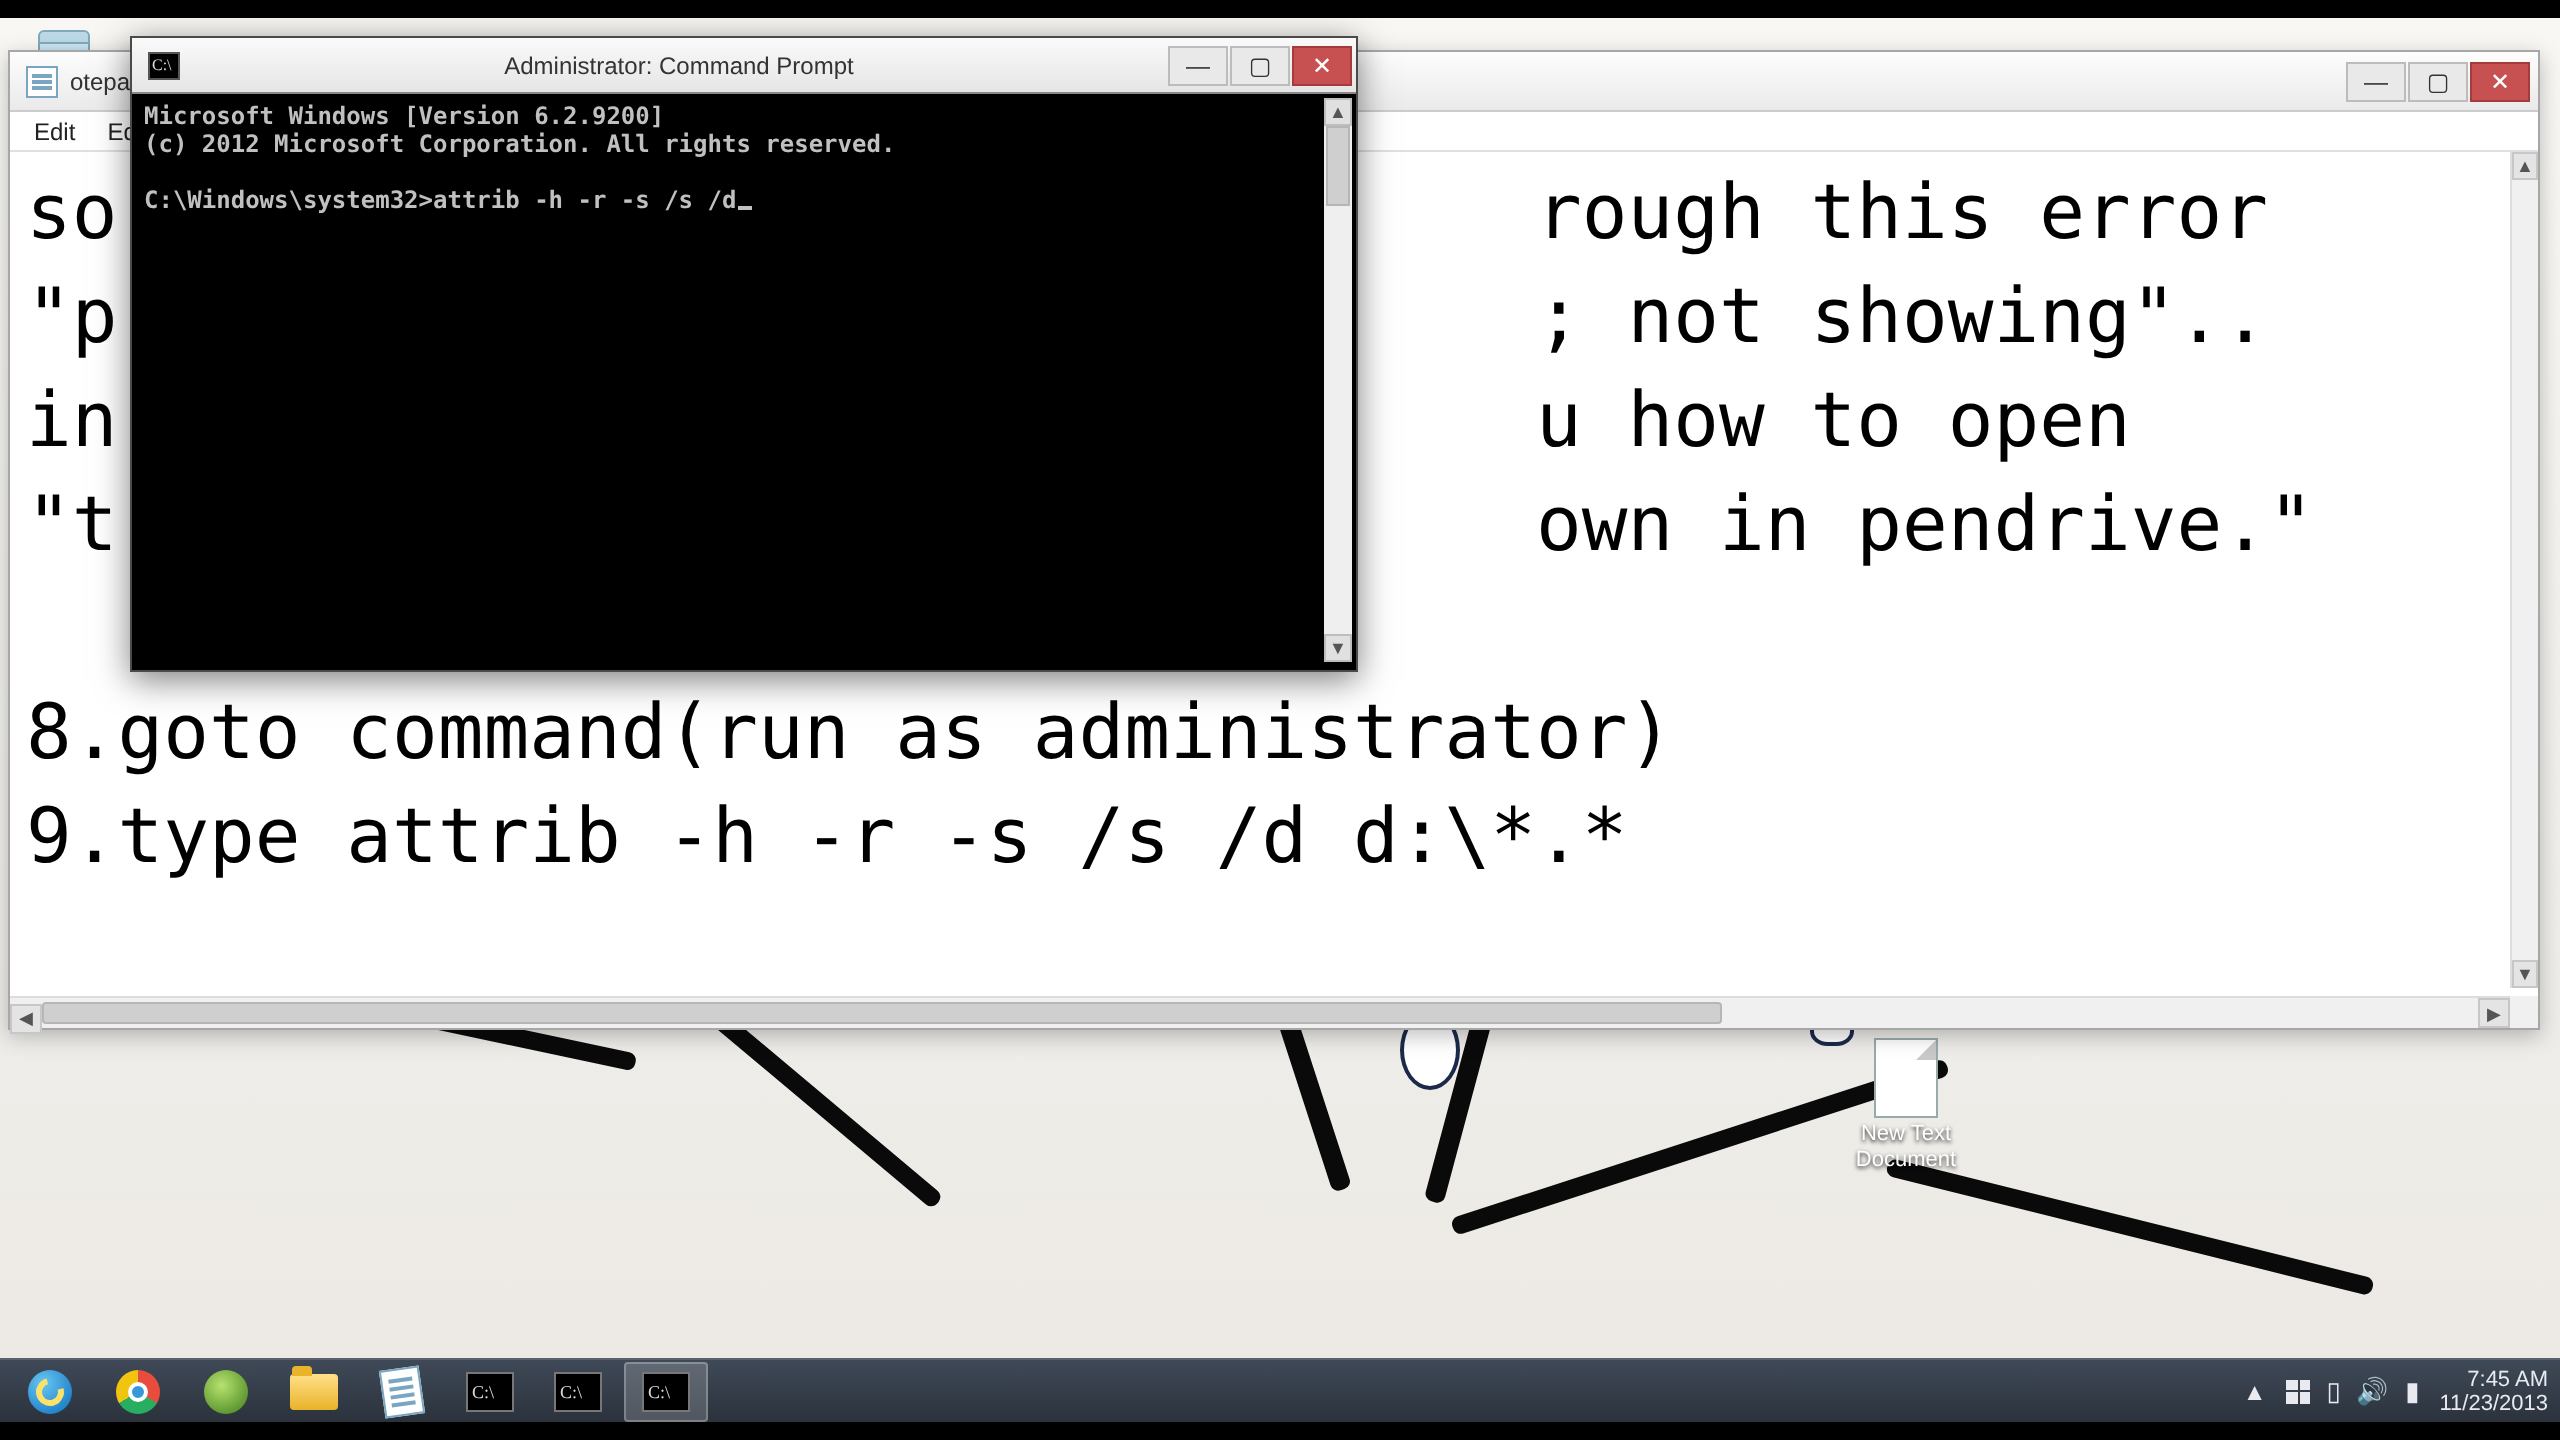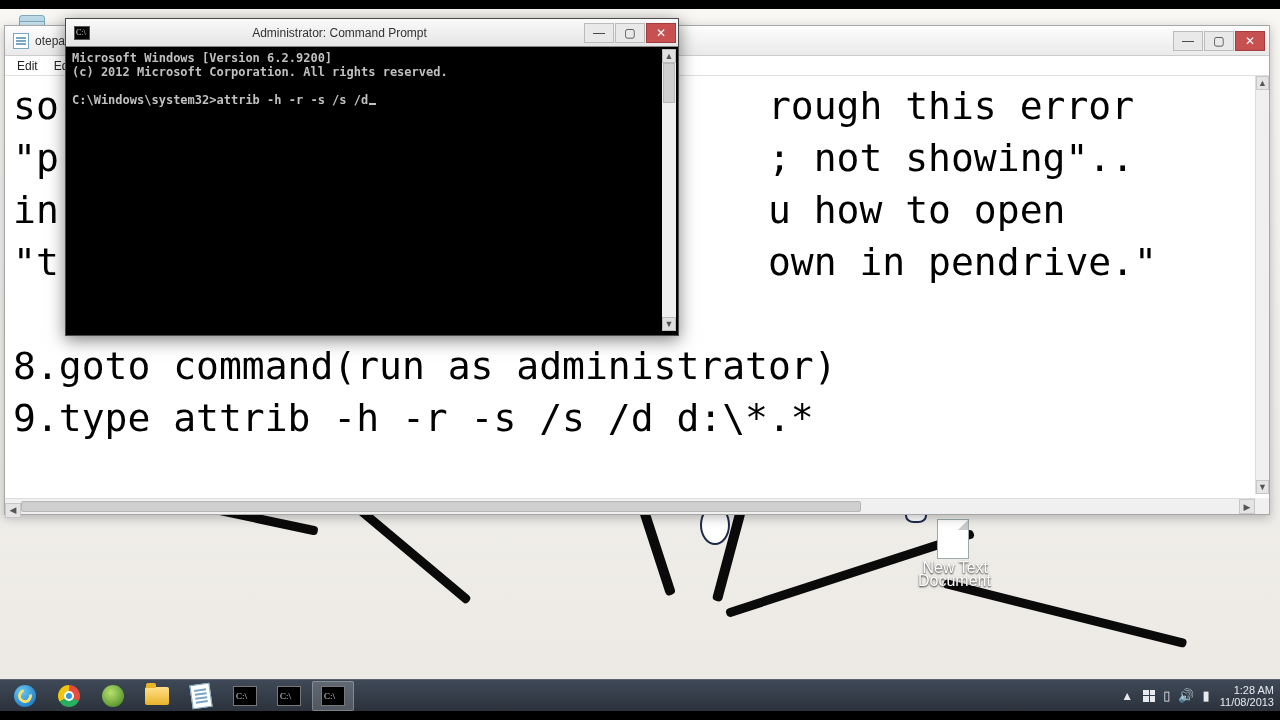--- a/index.html
+++ b/index.html
@@ -23,21 +23,21 @@
 
   
   .recycle-icon { position:absolute; top:4px; left:12px; width:40px; height:40px; }
   .recycle-icon .bin { width:26px; height:28px; margin:6px auto 0; background:linear-gradient(#cfe8f4,#9ec9de); border:1px solid #7fa9bd; border-radius:3px 3px 5px 5px; position:relative; }
   .recycle-icon .bin::before { content:""; position:absolute; top:-5px; left:-1px; right:-1px; height:5px; background:#bcd9e8; border:1px solid #7fa9bd; border-radius:3px 3px 0 0;}
 
   
   .desk-file { position:absolute; top:510px; left:918px; width:70px; text-align:center; }
   .desk-file .page { width:32px; height:40px; margin:0 auto 2px; background:#fff; border:1px solid #9aa; position:relative; }
   .desk-file .page::after { content:""; position:absolute; top:0; right:0; width:10px; height:10px; background:linear-gradient(135deg,#fff 48%, #c9c9c9 52%);}
-  .desk-file .lbl { font-size:16px; color:#fff; text-shadow:0 1px 2px rgba(0,0,0,.9); line-height:13px;text-align:right; }
+  .desk-file .lbl { font-size:11px; color:#fff; text-shadow:0 1px 2px rgba(0,0,0,.9); line-height:13px; }
 
   
   .notepad {
     position:absolute; left:4px; top:16px; width:1266px; height:490px;
     background:#fff; border:1px solid #a7a7a7; box-shadow:0 3px 10px rgba(0,0,0,.25);
   }
   .np-titlebar { height:30px; background:linear-gradient(#fdfdfd,#eaeaea); border-bottom:1px solid #ccc; display:flex; align-items:center; padding:0 4px 0 8px; }
   .np-titlebar .icon { width:16px; height:16px; margin-right:6px; background:#fff; border:1px solid #7aa6c2; position:relative;}
   .np-titlebar .icon::after{content:"";position:absolute;left:2px;top:3px;right:2px;height:2px;background:#7aa6c2;box-shadow:0 3px 0 #7aa6c2,0 6px 0 #7aa6c2;}
   .np-titlebar .title { flex:1; font-size:12px; color:#333;}
@@ -234,19 +234,19 @@
             <div></div>
             <div></div>
             <div></div>
             <div></div>
           </div>
         <span>▯</span>
         <span>🔊</span>
         <span>▮</span>
       </div>
       <div class="clock">
-        <div>1:28 AM</div>
-        <div>11/08/2013</div>
+        <div>7:45 AM</div>
+        <div>11/23/2013</div>
       </div>
     </div>
   </div>
 
 </div>
 
 </body></html>

